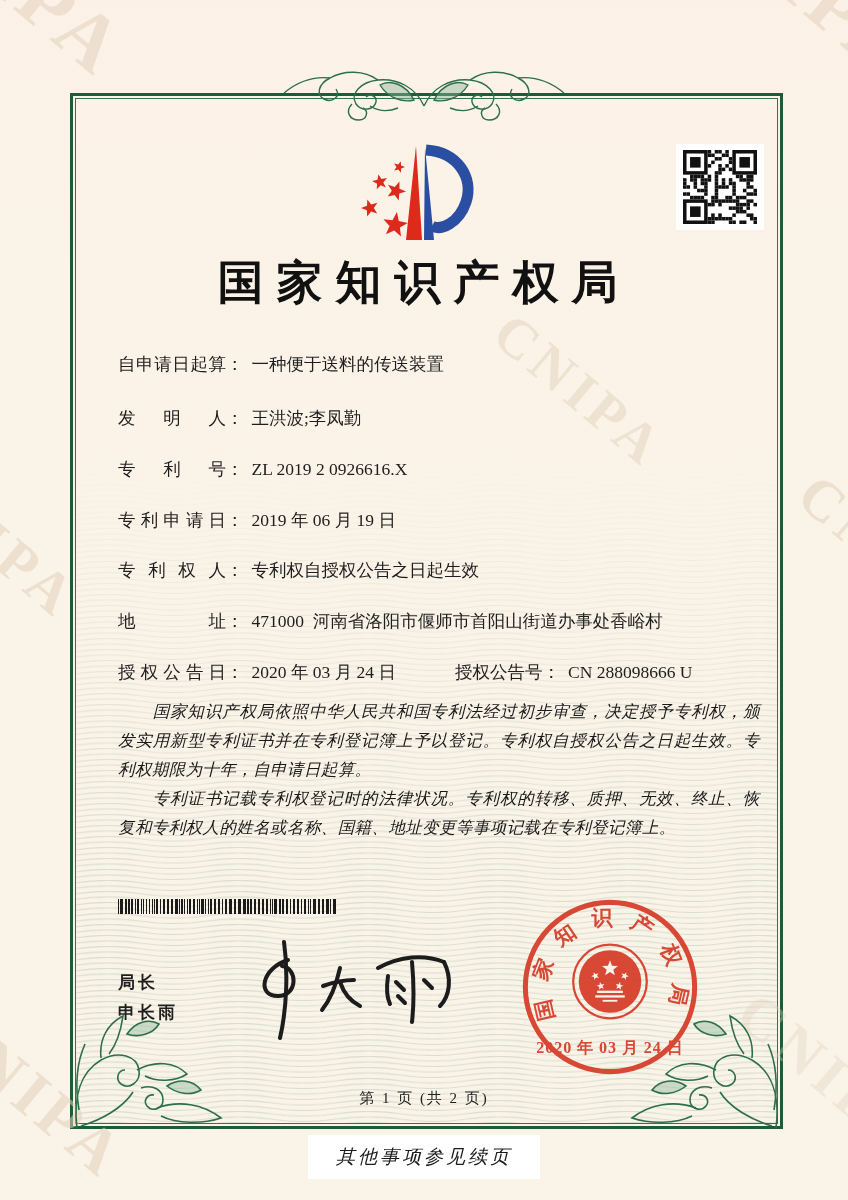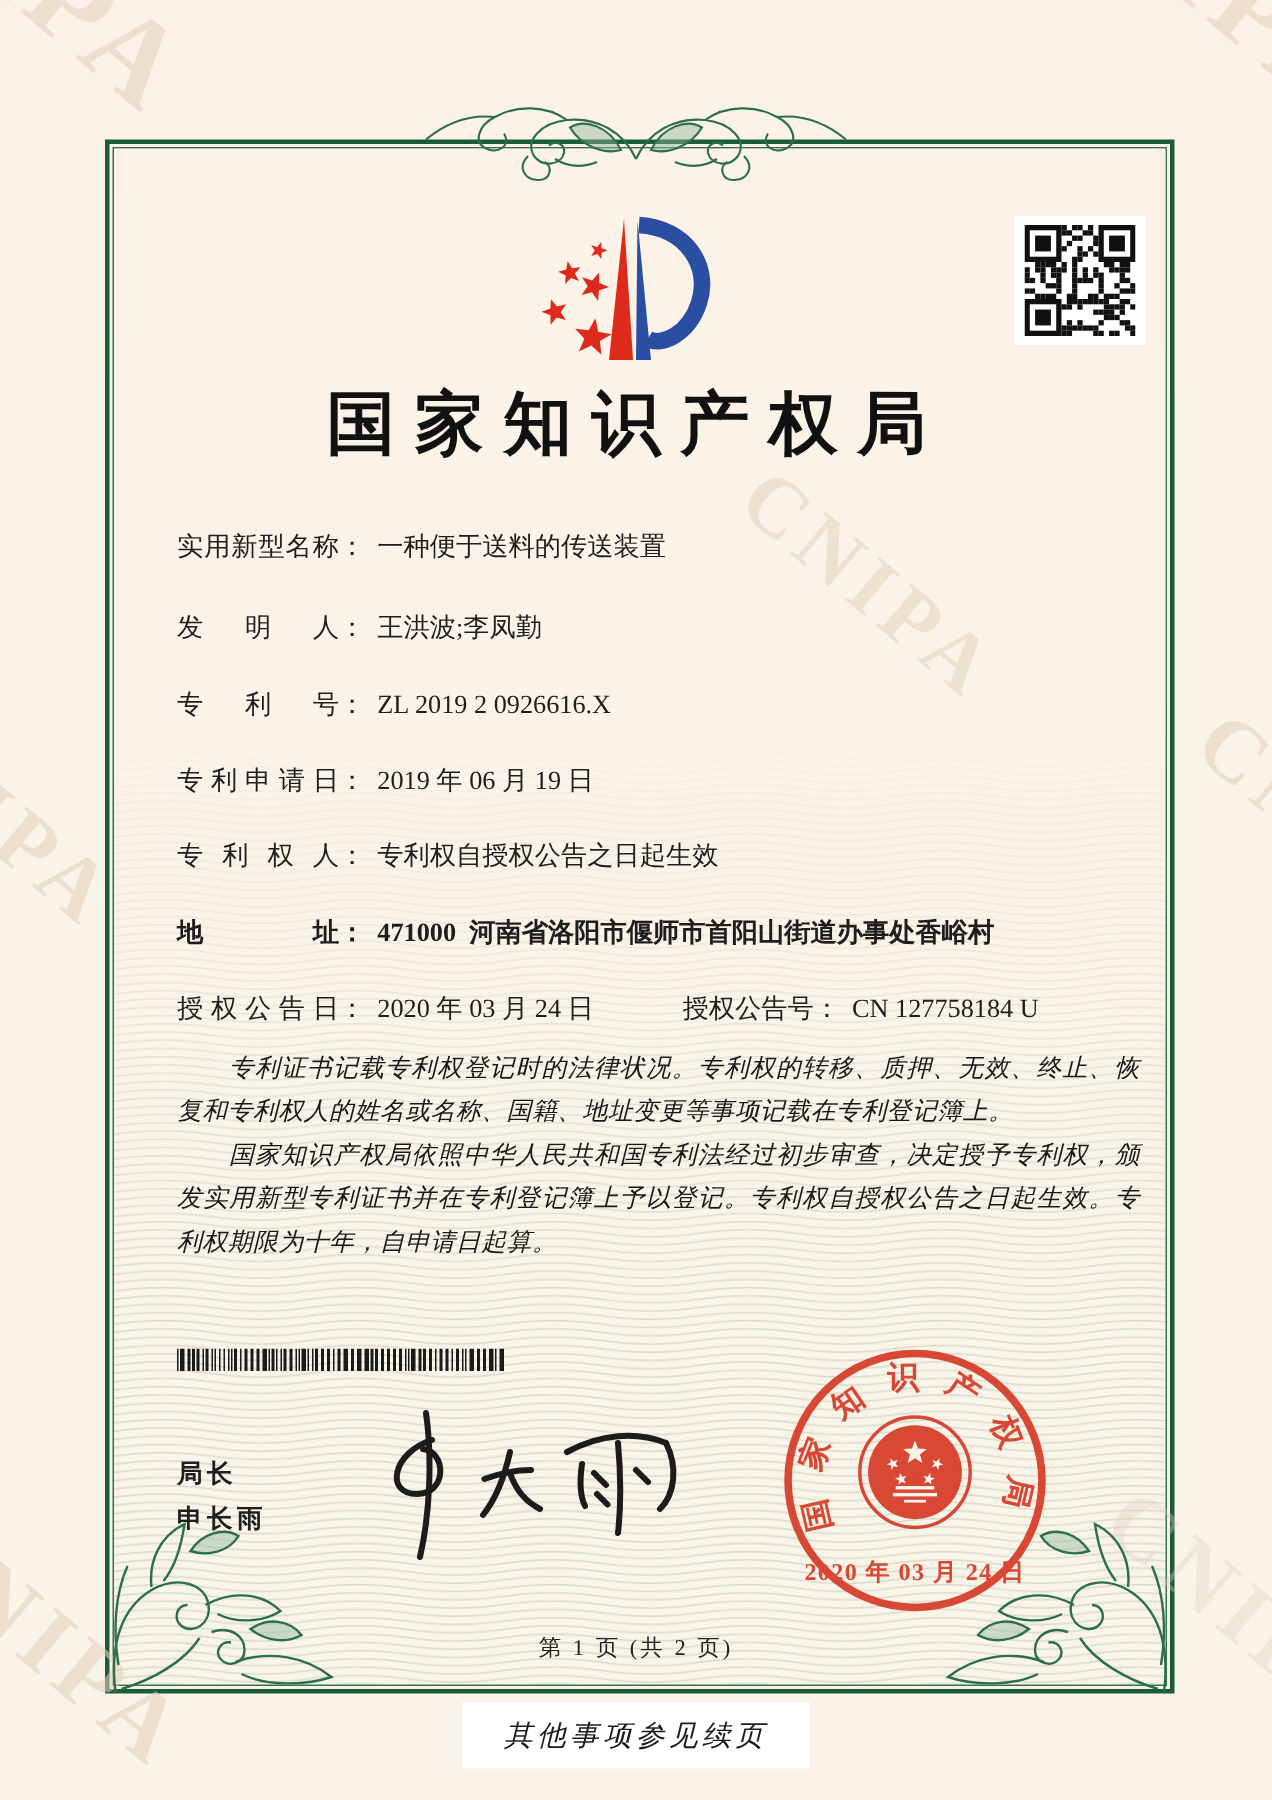--- a/index.html
+++ b/index.html
@@ -296,48 +296,48 @@
           <rect x="0" y="14" width="7" height="7" fill="#111"></rect>
           <rect x="1" y="15" width="5" height="5" fill="#fff"></rect>
           <rect x="2" y="16" width="3" height="3" fill="#111"></rect>
         </svg>
     </div>
 
     <div class="title">国家知识产权局</div>
 
     <div class="fields">
       <div class="frow" style="top:0;">
-        <span class="lbl">实用新型名称</span><span class="colon">：</span><span class="val">一种便于送料的传送装置</span>
+        <span class="lbl">自申请日起算</span><span class="colon">：</span><span class="val">一种便于送料的传送装置</span>
       </div>
       <div class="frow" style="top:54px;">
         <span class="lbl">发明人</span><span class="colon">：</span><span class="val">王洪波;李凤勤</span>
       </div>
       <div class="frow" style="top:105px;">
         <span class="lbl">专利号</span><span class="colon">：</span><span class="val">ZL 2019 2 0926616.X</span>
       </div>
       <div class="frow" style="top:156px;font-family:Liberation Serif, serif;">
         <span class="lbl">专利申请日</span><span class="colon">：</span><span class="val">2019 年 06 月 19 日</span>
       </div>
       <div class="frow" style="top:206px;">
         <span class="lbl">专利权人</span><span class="colon">：</span><span class="val">专利权自授权公告之日起生效</span>
       </div>
-      <div class="frow" style="top:257px;font-weight:bold;">
+      <div class="frow" style="top:257px;">
         <span class="lbl">地址</span><span class="colon">：</span><span class="val">471000  河南省洛阳市偃师市首阳山街道办事处香峪村</span>
       </div>
       <div class="frow" style="top:308px;width:648px;">
         <span class="lbl">授权公告日</span><span class="colon">：</span><span class="val">2020 年 03 月 24 日</span>
         <span class="grant2">
-          <span>授权公告号</span><span class="colon">：</span><span class="val">CN 127758184 U</span>
+          <span>授权公告号</span><span class="colon">：</span><span class="val">CN 288098666 U</span>
         </span>
       </div>
     </div>
 
     <div class="paras">
+      <p>国家知识产权局依照中华人民共和国专利法经过初步审查，决定授予专利权，颁发实用新型专利证书并在专利登记簿上予以登记。专利权自授权公告之日起生效。专利权期限为十年，自申请日起算。</p>
       <p>专利证书记载专利权登记时的法律状况。专利权的转移、质押、无效、终止、恢复和专利权人的姓名或名称、国籍、地址变更等事项记载在专利登记簿上。</p>
-      <p>国家知识产权局依照中华人民共和国专利法经过初步审查，决定授予专利权，颁发实用新型专利证书并在专利登记簿上予以登记。专利权自授权公告之日起生效。专利权期限为十年，自申请日起算。</p>
     </div>
 
     <svg class="barcode" id="barcode" width="218" height="15" xmlns="http://www.w3.org/2000/svg">
         <rect x="0" y="0" width="1" height="15" fill="#1a1a1a"></rect>
         <rect x="2" y="0" width="3" height="15" fill="#1a1a1a"></rect>
         <rect x="7" y="0" width="2" height="15" fill="#1a1a1a"></rect>
         <rect x="10" y="0" width="2" height="15" fill="#1a1a1a"></rect>
         <rect x="13" y="0" width="2" height="15" fill="#1a1a1a"></rect>
         <rect x="17" y="0" width="1" height="15" fill="#1a1a1a"></rect>
         <rect x="19" y="0" width="2" height="15" fill="#1a1a1a"></rect>

